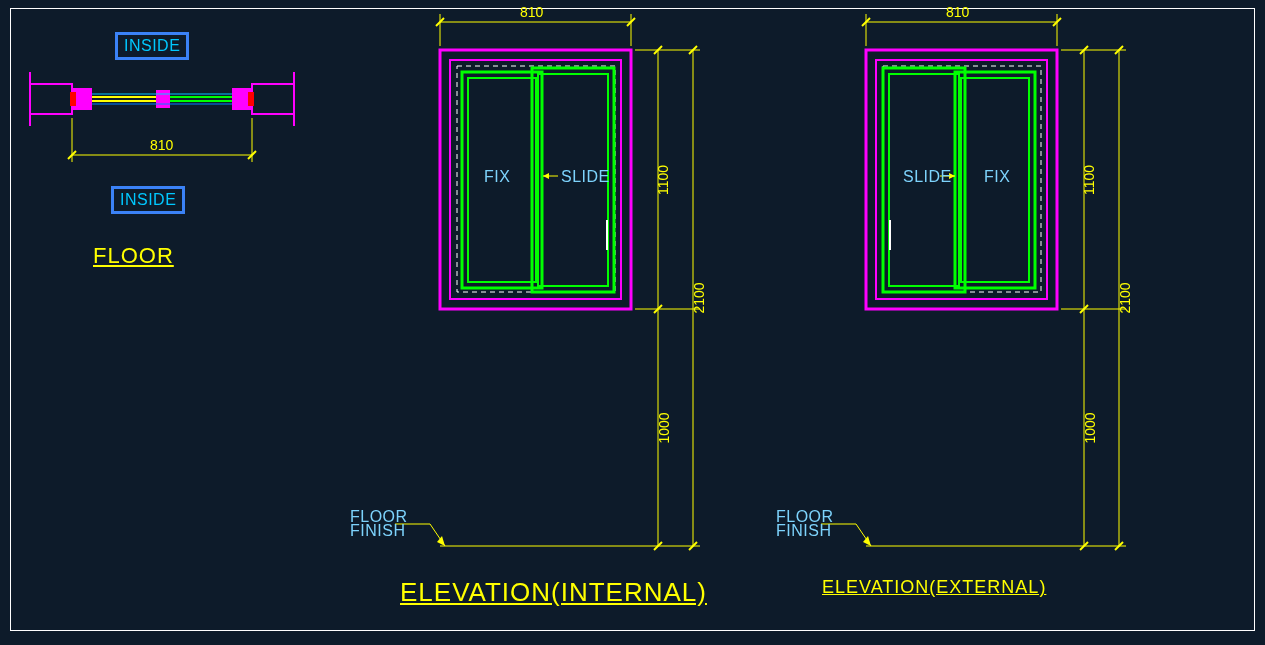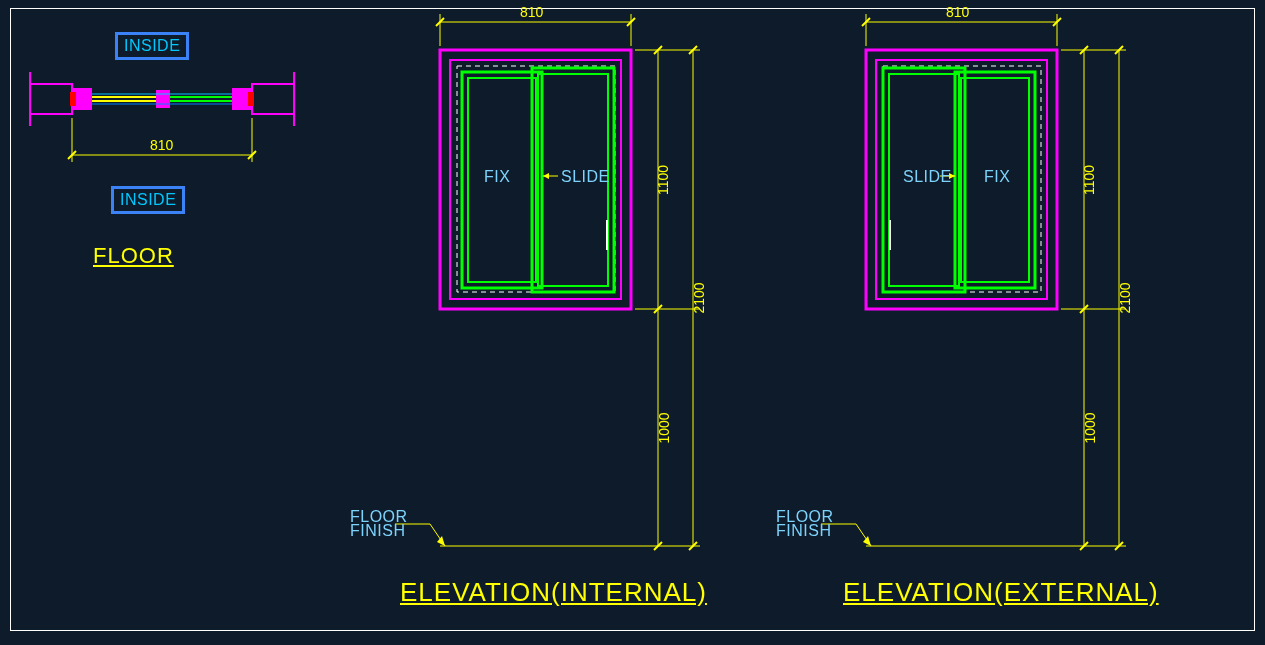--- a/index.html
+++ b/index.html
@@ -187,13 +187,13 @@
 </svg>
 
 <div class="abs dim-text" style="left:946px; top:4px;">810</div>
 <div class="abs dim-text vtext" style="left:1074px; top:172px;">1100</div>
 <div class="abs dim-text vtext" style="left:1074px; top:420px;">1000</div>
 <div class="abs dim-text vtext" style="left:1109px; top:290px;">2100</div>
 <div class="abs small-cyan" style="left:903px; top:168px;">SLIDE</div>
 <div class="abs small-cyan" style="left:984px; top:168px;">FIX</div>
 <div class="abs small-cyan" style="left:776px; top:508px;">FLOOR</div>
 <div class="abs small-cyan" style="left:776px; top:522px;">FINISH</div>
-<div class="abs title" style="left:843px; top:577px; font-size:26px;">ELEVATION(EXTERNAL)</div>
+<div class="abs title" style="left:822px; top:577px; font-size:18px;">ELEVATION(EXTERNAL)</div>
 
 </body></html>

